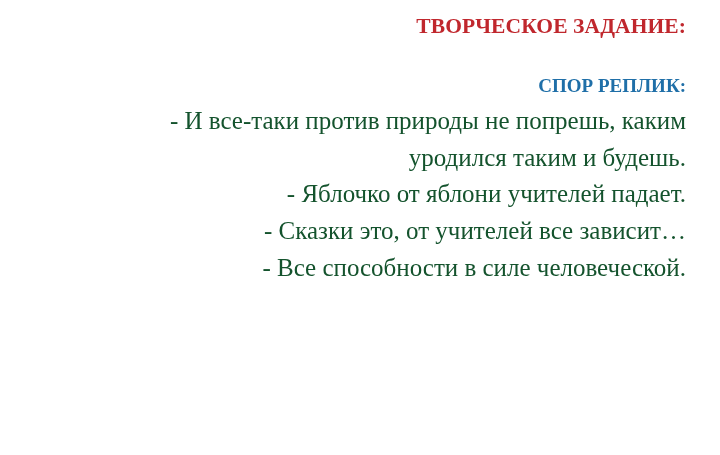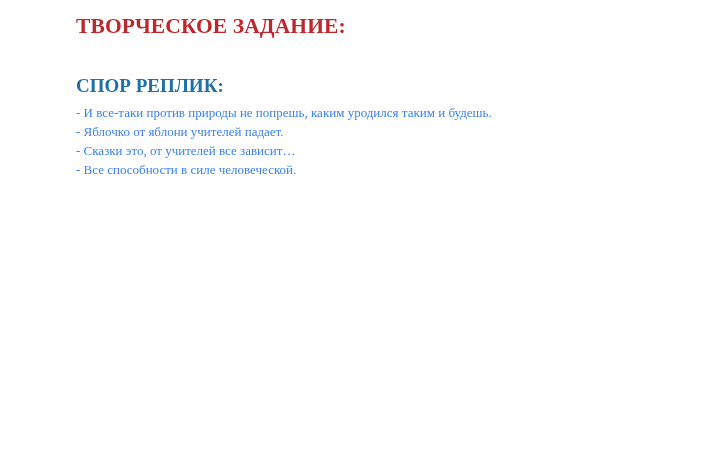--- a/index.html
+++ b/index.html
@@ -14,20 +14,21 @@
     font-family: "Liberation Serif", "DejaVu Serif", serif;
     overflow: hidden;
   }
 
   .slide {
     position: relative;
     width: 628px;
     height: 455px;
     background: #ffffff;
     box-sizing: border-box;
+    text-align: right;
   }
 
   .slide-body {
     position: absolute;
     left: 76px;
     top: 12px;
     width: 610px;
   }
 
   .slide-title {
@@ -66,22 +67,22 @@
     font-weight: bold;
     color: #1F6FA8;
     line-height: 1.4;
     margin: 0 0 3px 0;
   }
 
   .replies {
     list-style: none;
     margin: 0;
     padding: 0;
-    font-size: 13px;
-    color: #3b82f6;
+    font-size: 25px;
+    color: #14532d;
     line-height: 1.47;
   }
 
   .reply-item {
     margin: 0;
     padding: 0;
     text-indent: 0;
   }
 </style>
 </head>

